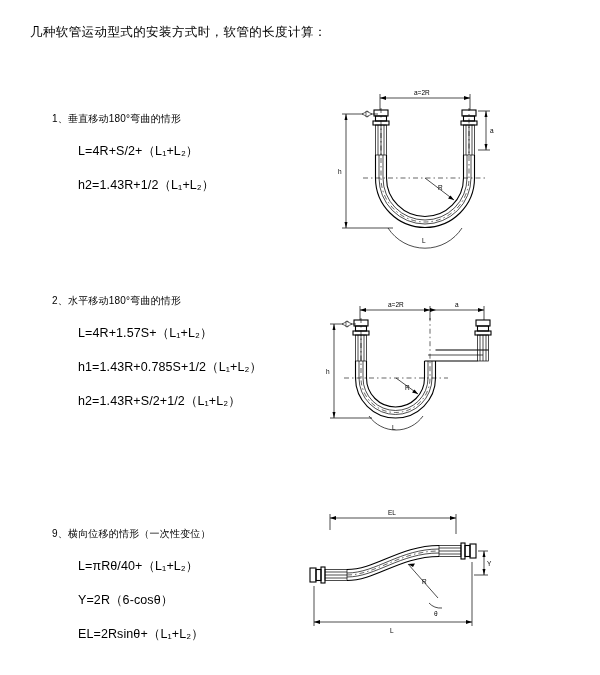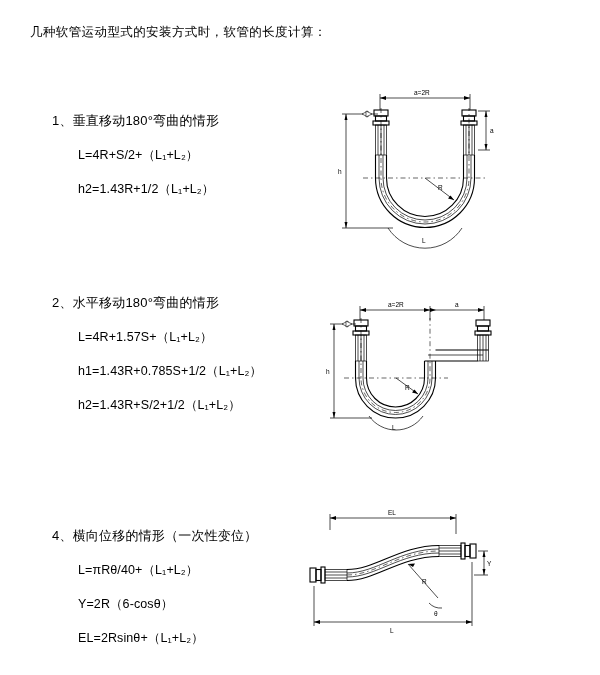--- a/index.html
+++ b/index.html
@@ -25,21 +25,21 @@
     left: 30px;
     top: 24px;
     font-size: 12.5px;
     letter-spacing: 0.4px;
     white-space: nowrap;
   }
   .section {
     position: absolute;
   }
   .sec-title {
-    font-size: 13px;
+    font-size: 10px;
     white-space: nowrap;
     letter-spacing: 0.2px;
   }
   .formula {
     font-size: 12.5px;
     white-space: nowrap;
     margin-top: 17px;
     margin-left: 26px;
     letter-spacing: 0.1px;
   }
@@ -224,21 +224,21 @@
 
       <path class="ln thin" d="M57,126 A33,33 0 0 0 111,126"></path>
       <text class="lbl" x="80" y="140">L</text>
 
       <polygon points="30,34 36,31 36,37" fill="#fff" stroke="#000" stroke-width="0.6"></polygon>
       <polygon points="40,34 34,31 34,37" fill="#fff" stroke="#000" stroke-width="0.6"></polygon>
     </svg>
   </div>
 
   <div class="section" style="left:52px; top:527px;">
-    <div class="sec-title">4、横向位移的情形（一次性变位）</div>
+    <div class="sec-title">9、横向位移的情形（一次性变位）</div>
     <div class="formula">L=πRθ/40+（L₁+L₂）</div>
     <div class="formula">Y=2R（6-cosθ）</div>
     <div class="formula">EL=2Rsinθ+（L₁+L₂）</div>
   </div>
 
   <div class="fig" style="left:296px; top:500px;">
     <svg width="200" height="140" viewBox="0 0 200 140">
 
       <g class="ln thin">
         <line x1="34" y1="18" x2="160" y2="18"></line>

